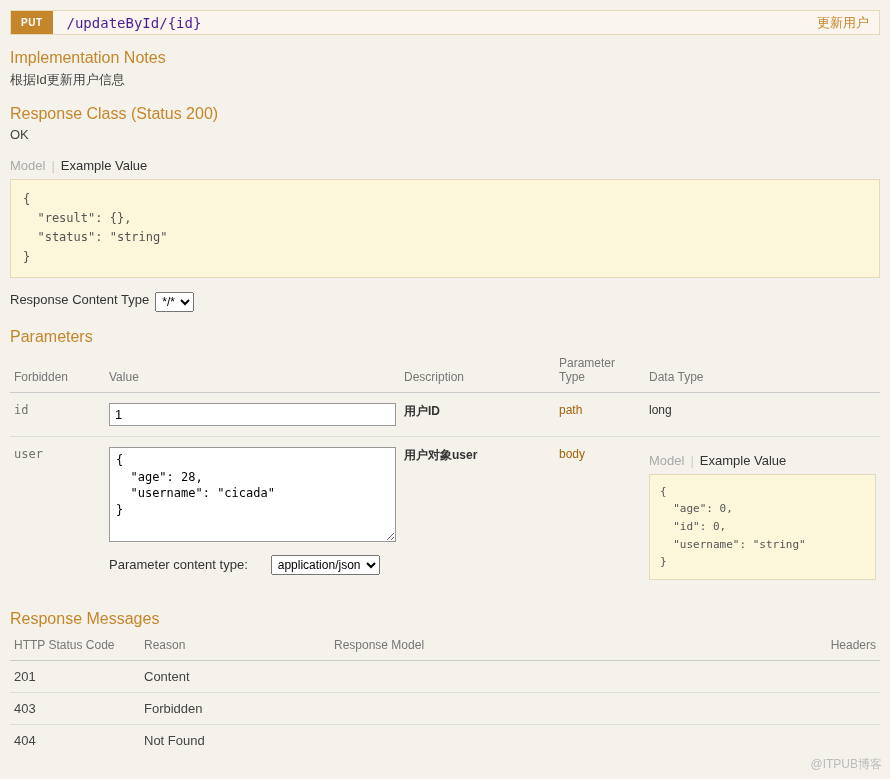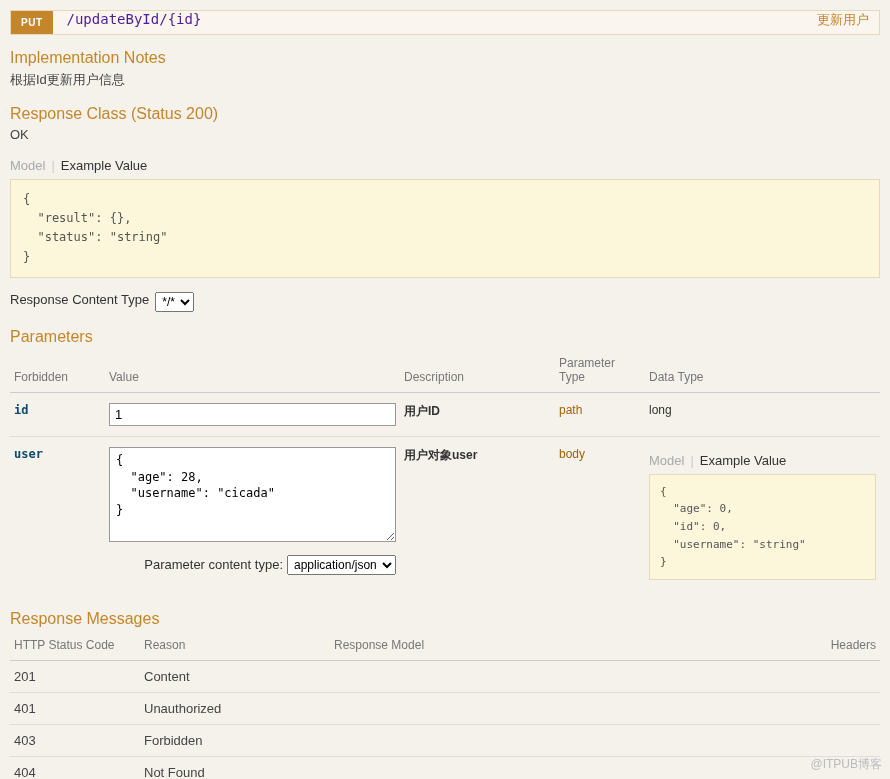--- a/index.html
+++ b/index.html
@@ -7,21 +7,21 @@
       margin: 0;
       padding: 10px;
       background: #f5f2ec;
       font-family: "Helvetica Neue", Arial, sans-serif;
       font-size: 13px;
       color: #333;
       width: 890px;
     }
     .op-header {
       display: flex;
-      align-items: flex-start;
+      align-items: center;
       border: 1px solid #e6d9ba;
       background: #faf5ee;
       margin-bottom: 14px;
     }
     .method-badge {
       background: #c5862b;
       color: #fff;
       font-weight: bold;
       font-size: 10px;
       padding: 6px 10px;
@@ -99,22 +99,22 @@
       vertical-align: bottom;
     }
     .param-table td {
       border-top: 1px solid #ddd;
       padding: 10px 4px;
       vertical-align: top;
       font-size: 12px;
     }
     .param-table .pname {
       font-family: monospace;
-      font-weight: bold;
-      color: #0c4a6e;
+      font-weight: normal;
+      color: #737373;
       width: 95px;
     }
     .param-table .pval { width: 295px; }
     .param-table .pdesc { font-weight: bold; width: 155px;}
     .param-table .ptype { color: #a16207; width: 90px;}
     input.textin {
       width: 100%;
       padding: 3px 5px;
       font-size: 13px;
       border: 1px solid #999;
@@ -125,24 +125,23 @@
       resize: both;
       font-family: monospace;
       font-size: 12px;
       padding: 4px 6px;
       border: 1px solid #999;
       line-height: 1.4;
     }
     .pct-row {
       display: flex;
       align-items: center;
-      gap: 4px;
+      gap: 23px;
       margin-top: 10px;
       font-size: 13px;
-      justify-content: flex-end;
     }
     .resp-table {
       width: 100%;
       border-collapse: collapse;
       margin-top: 4px;
     }
     .resp-table th {
       text-align: left;
       font-weight: 400;
       color: #777;
@@ -263,26 +262,20 @@
     </tr>
   </thead>
   <tbody>
     <tr>
       <td>201</td>
       <td>Content</td>
       <td></td>
         <td></td>
     </tr>
     <tr>
-      <td>401</td>
-      <td>Unauthorized</td>
-      <td></td>
-        <td></td>
-    </tr>
-    <tr>
       <td>403</td>
       <td>Forbidden</td>
       <td></td>
         <td></td>
     </tr>
     <tr>
       <td>404</td>
       <td>Not Found</td>
       <td></td>
         <td></td>

